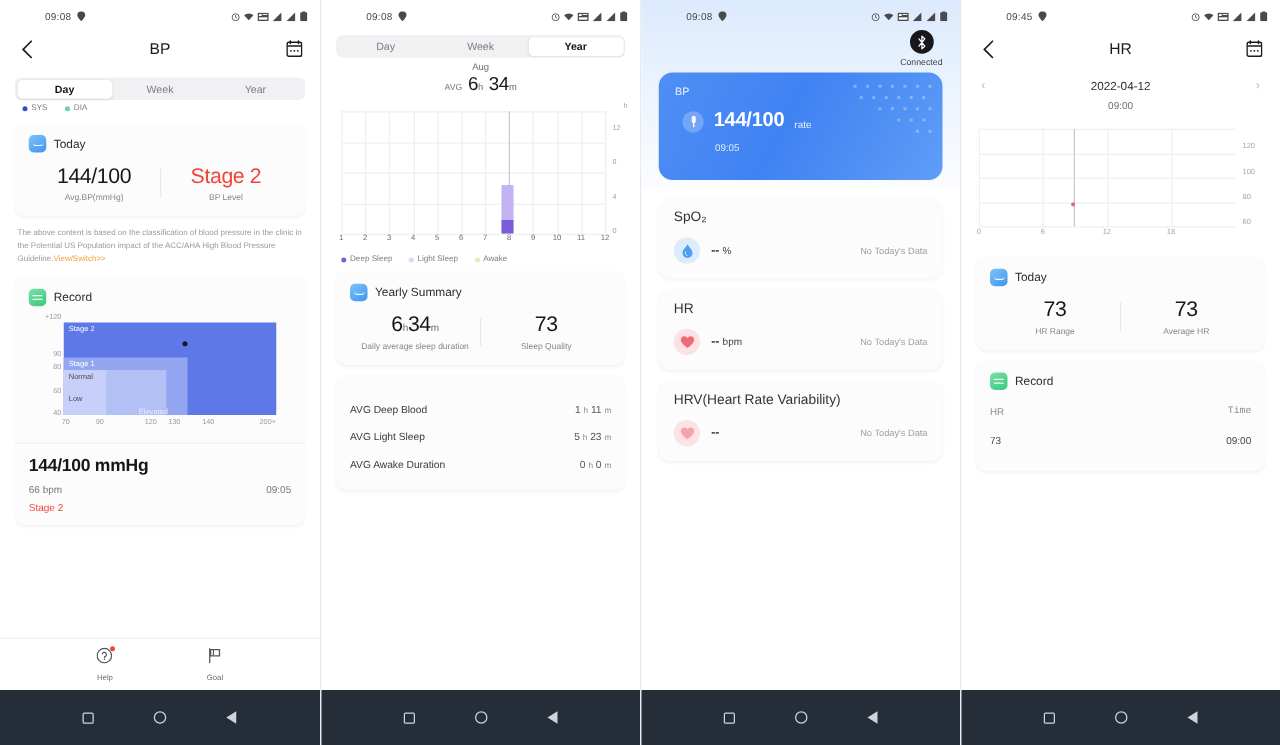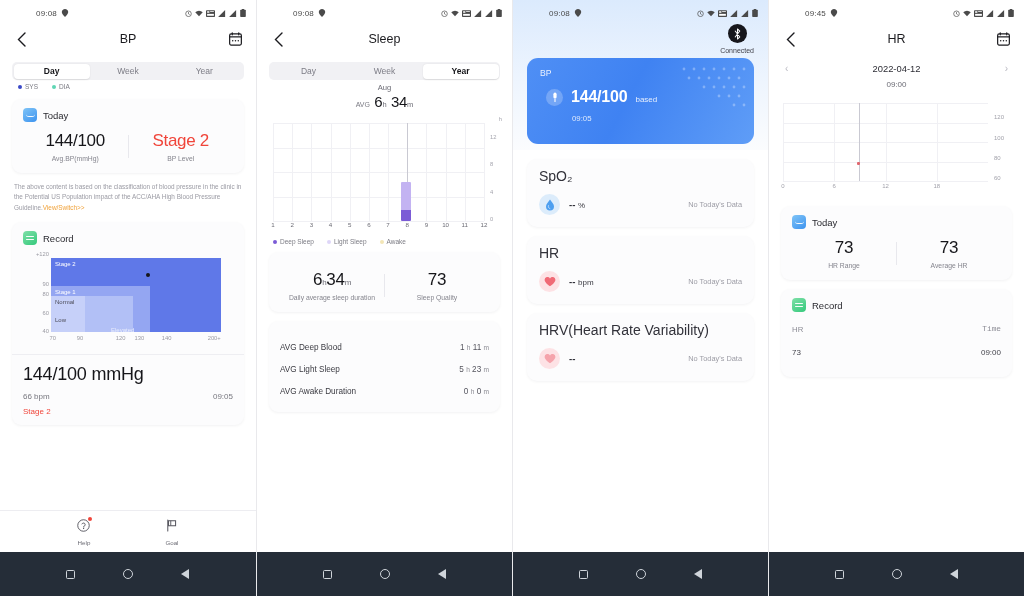--- a/index.html
+++ b/index.html
@@ -99,21 +99,21 @@
   .bp-band span {
     position: absolute; left: 4px; top: 3px; font-size: 6px; color: #fff; white-space: nowrap;
   }
   .bp-point { position: absolute; width: 4px; height: 4px; border-radius: 50%; background: #16161a; }
   .bp-yaxis { position: absolute; left: 0; top: 0; bottom: 14px; width: 26px; }
   .bp-yaxis div { position: absolute; right: 2px; font-size: 5.8px; color: #9a9aa3; transform: translateY(-50%); }
   .bp-xaxis { position: absolute; left: 26px; right: 8px; bottom: 0; height: 12px; }
   .bp-xaxis div { position: absolute; font-size: 5.8px; color: #9a9aa3; transform: translateX(-50%); top: 1px; }
 
   .rec-div { height: 1px; background: #eeeef2; margin: 8px -11px 0 -11px; }
-  .rec-main { font-size: 18px; color: #16161a; font-weight: normal; margin-top: 9px; letter-spacing: -.2px;}
+  .rec-main { font-size: 14px; color: #16161a; font-weight: bold; margin-top: 9px; letter-spacing: -.2px;}
   .rec-line { display: flex; margin-top: 7px; font-size: 8px; color: #77777f; }
   .rec-line .r { margin-left: auto; }
   .rec-stage { font-size: 8px; color: #f0453a; margin-top: 6px; }
 
   
   .spacer { flex: 1; }
   .appbar {
     border-top: 1px solid #ededf1; height: 42px;
     display: flex; align-items: center; justify-content: space-around;
     padding: 0 40px;
@@ -167,21 +167,21 @@
   .bp-hero .dots { position: absolute; right: 8px; top: 7px; width: 66px; height: 42px; opacity:.30;}
   .bp-hero-lbl { font-size: 8.6px; color: #eaf1fe; }
   .bp-hero-row { display: flex; align-items: center; gap: 8px; margin-top: 10px; margin-left: 6px; }
   .bp-hero-ico { width: 17px; height: 17px; border-radius: 50%; background: rgba(255,255,255,.24); display:flex; align-items:center; justify-content:center;}
   .bp-hero-val { font-size: 16px; font-weight: bold; color: #fff; letter-spacing: -.2px; }
   .bp-hero-unit { font-size: 8px; color: #e6eefd; align-self: flex-end; margin-bottom: 2px; }
   .bp-hero-time { font-size: 7.8px; color: #dde9fd; margin-top: 8px; margin-left: 32px; }
 
   .mcard { margin: 9px 14px 0 14px; background: #fcfcfd; border-radius: 10px; padding: 9px 12px 12px 12px;
     box-shadow: 0 1px 3px rgba(20,20,40,.05); }
-  .mcard-title { font-size: 14px; color: #32323a; }
+  .mcard-title { font-size: 11px; color: #32323a; }
   .mcard-row { display: flex; align-items: center; margin-top: 10px; }
   .m-ico { width: 21px; height: 21px; border-radius: 50%; display: flex; align-items: center; justify-content: center; flex:none;}
   .m-ico.blue { background: #dcecfb; }
   .m-ico.pink { background: #fde2e5; }
   .m-val { font-size: 9.6px; color: #2b2b33; margin-left: 9px; font-weight: bold; }
   .m-val .u { font-size: 8px; font-weight: normal; color: #3b3b43; }
   .m-note { margin-left: auto; font-size: 7.4px; color: #9c9ca5; }
 
   .tabbar {
     border-top: 1px solid #ededf1; height: 40px; display: flex; align-items: center;
@@ -477,28 +477,20 @@
         <span class="sb-ico">
             <svg width="6" height="8" viewBox="0 0 7 10">
               <rect x="0" y="1" width="7" height="9" rx="1" fill="#4a4a4a"></rect>
               <rect x="2" y="0" width="3" height="1.4" fill="#4a4a4a"></rect>
             </svg>
           </span>
       </div>
     </div>
 
     <div class="panel-body">
-      <div class="navbar">
-        <div class="nav-back">
-          <svg width="9" height="15" viewBox="0 0 9 15">
-              <path d="M8 1 1.5 7.5 8 14" fill="none" stroke="#1b1b1f" stroke-width="1.4" stroke-linecap="round"></path>
-            </svg>
-        </div>
-        <div class="nav-title">Sleep</div>
-      </div>
 
       <div class="segmented">
         <div class="seg">Day</div>
         <div class="seg">Week</div>
         <div class="seg active">Year</div>
       </div>
 
       <div class="avg-line">Aug</div>
       <div class="avg-big">
         <span class="tiny">AVG</span>
@@ -561,20 +553,24 @@
             <span>Light Sleep</span>
           </div>
           <div class="legend-item">
             <span class="dot" style="background:#f3e6b6"></span>
             <span>Awake</span>
           </div>
         </div>
       </div>
 
       <div class="card">
+        <div class="card-head">
+          <span class="card-ico blue"></span>
+          <span class="card-title">Yearly Summary</span>
+        </div>
         <div class="stat-row">
           <div class="stat-col">
             <div class="stat-val">
               <span>6</span><span style="font-size:8px;color:#6c6c75">h</span><span>34</span><span style="font-size:8px;color:#6c6c75">m</span>
             </div>
             <div class="stat-lbl">Daily average sleep duration</div>
           </div>
           <div class="stat-sep"></div>
           <div class="stat-col">
             <div class="stat-val">73</div>
@@ -703,21 +699,21 @@
         </svg>
         <div class="bp-hero-lbl">BP</div>
         <div class="bp-hero-row">
           <div class="bp-hero-ico">
             <svg width="8" height="10" viewBox="0 0 8 10">
                 <rect x="2.4" y="0.6" width="3.2" height="6" rx="1.6" fill="#fff"></rect>
                 <path d="M4 7v2.4" stroke="#fff" stroke-width="1.1" stroke-linecap="round"></path>
               </svg>
           </div>
           <div class="bp-hero-val">144/100</div>
-          <div class="bp-hero-unit">based</div>
+          <div class="bp-hero-unit">rate</div>
         </div>
         <div class="bp-hero-time">09:05</div>
       </div>
     </div>
 
     <div class="panel-body" style="padding-bottom:0">
       <div class="mcard">
         <div class="mcard-title">SpO₂</div>
         <div class="mcard-row">
           <div class="m-ico blue">

